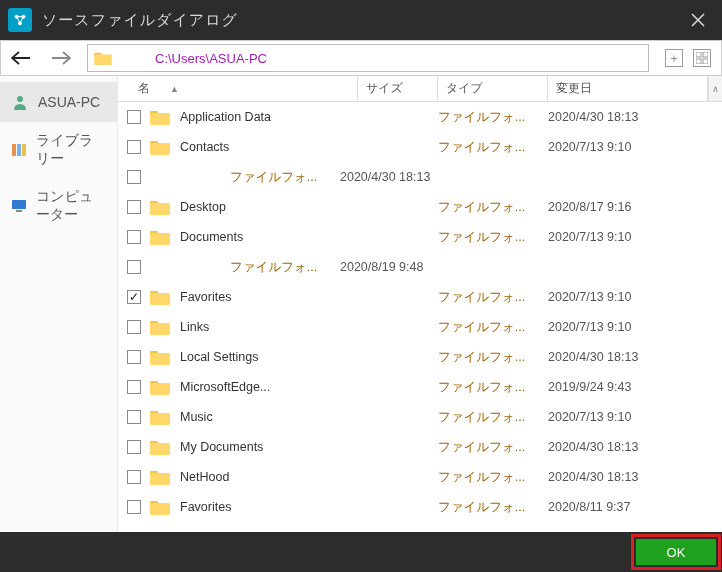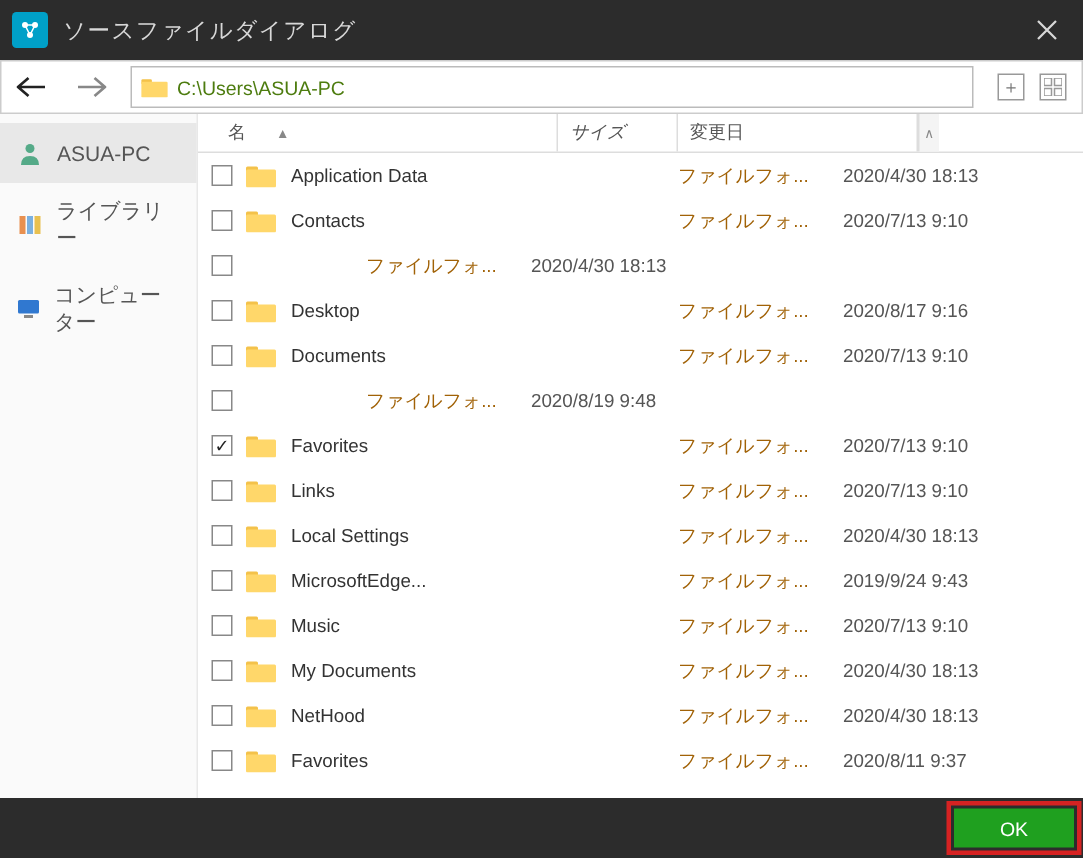--- a/index.html
+++ b/index.html
@@ -8,35 +8,35 @@
   .titlebar { height: 40px; background: #2c2c2c; display: flex; align-items: center; padding: 0 8px; color: #d8d8d8; }
   .titlebar .app-icon { width: 24px; height: 24px; background: #00a0c8; border-radius: 3px; display: flex; align-items: center; justify-content: center; margin-right: 10px; }
   .title-text { font-size: 15px; letter-spacing: 1px; flex: 1; }
   .close-btn { width: 32px; height: 32px; display: flex; align-items: center; justify-content: center; color: #d8d8d8; cursor: pointer; }
   .close-btn svg { width: 14px; height: 14px; }
 
   .navbar { height: 36px; background: #fff; display: flex; align-items: center; border: 1px solid #ccc; }
   .nav-arrow { width: 40px; height: 36px; display: flex; align-items: center; justify-content: center; font-size: 18px; color: #222; cursor: pointer; }
   .path-box { flex: 1; height: 28px; border: 1px solid #bbb; margin: 0 6px; display: flex; align-items: center; padding: 0 6px; background: #fff; }
   .path-box .folder-mini { width: 18px; height: 14px; margin-right: 6px; }
-  .path-text { font-size: 13px; color: #4d7c0f; }
+  .path-text { font-size: 13px; color: #a21caf; margin-left: 37px; }
   .nav-right { display: flex; align-items: center; gap: 10px; padding: 0 10px; }
   .nav-icon { width: 18px; height: 18px; border: 1px solid #999; display: flex; align-items: center; justify-content: center; font-size: 12px; color: #777; cursor: pointer; }
 
   .body-area { flex: 1; display: flex; background: #fff; overflow: hidden; }
   .sidebar { width: 165px; background: #fafafa; border-right: 1px solid #e8e8e8; padding-top: 6px; }
   .side-item { display: flex; align-items: center; padding: 10px 10px; font-size: 14px; color: #555; cursor: pointer; }
   .side-item.selected { background: #e8e8e8; }
   .side-icon { width: 20px; height: 20px; margin-right: 8px; display: flex; align-items: center; justify-content: center; }
 
   .main { flex: 1; display: flex; flex-direction: column; position: relative; background: #fff; }
   .columns { display: flex; height: 26px; border-bottom: 1px solid #ddd; font-size: 12px; color: #555; background: #fff; }
   .col { border-right: 1px solid #ddd; display: flex; align-items: center; padding: 0 8px; }
   .col.name { width: 240px; padding-left: 20px; }
-  .col.size { width: 80px; font-style: italic; }
+  .col.size { width: 80px; }
   .col.type { width: 110px; }
   .col.date { width: 160px; }
   .col .sort-asc { margin-left: 20px; font-size: 9px; color: #888; }
   .scrollbar-head { width: 14px; background: #f4f4f4; border-left: 1px solid #ddd; display:flex; align-items:center; justify-content:center; font-size:9px; color:#888;}
 
   .rows { flex: 1; overflow-y: hidden; position: relative; }
   .row { display: flex; align-items: center; height: 30px; font-size: 12.5px; color: #333; }
   .cell-check { width: 32px; display: flex; justify-content: center; }
   .chk { width: 14px; height: 14px; border: 1px solid #888; background: #fff; display: flex; align-items: center; justify-content: center; }
   .chk.checked::after { content: "✓"; font-size: 12px; color: #222; line-height: 1; }
@@ -143,20 +143,23 @@
 
     <div class="main">
       <div class="columns">
         <div class="col name">
             <span>名</span>
             <span class="sort-asc">▲</span>
           </div>
         <div class="col size">
             <span>サイズ</span>
           </div>
+        <div class="col type">
+            <span>タイプ</span>
+          </div>
         <div class="col date">
             <span>変更日</span>
           </div>
         <div class="scrollbar-head">∧</div>
       </div>
       <div class="rows" id="rows">
           <div class="row">
             <div class="cell-check">
               <div class="chk"></div>
             </div>

